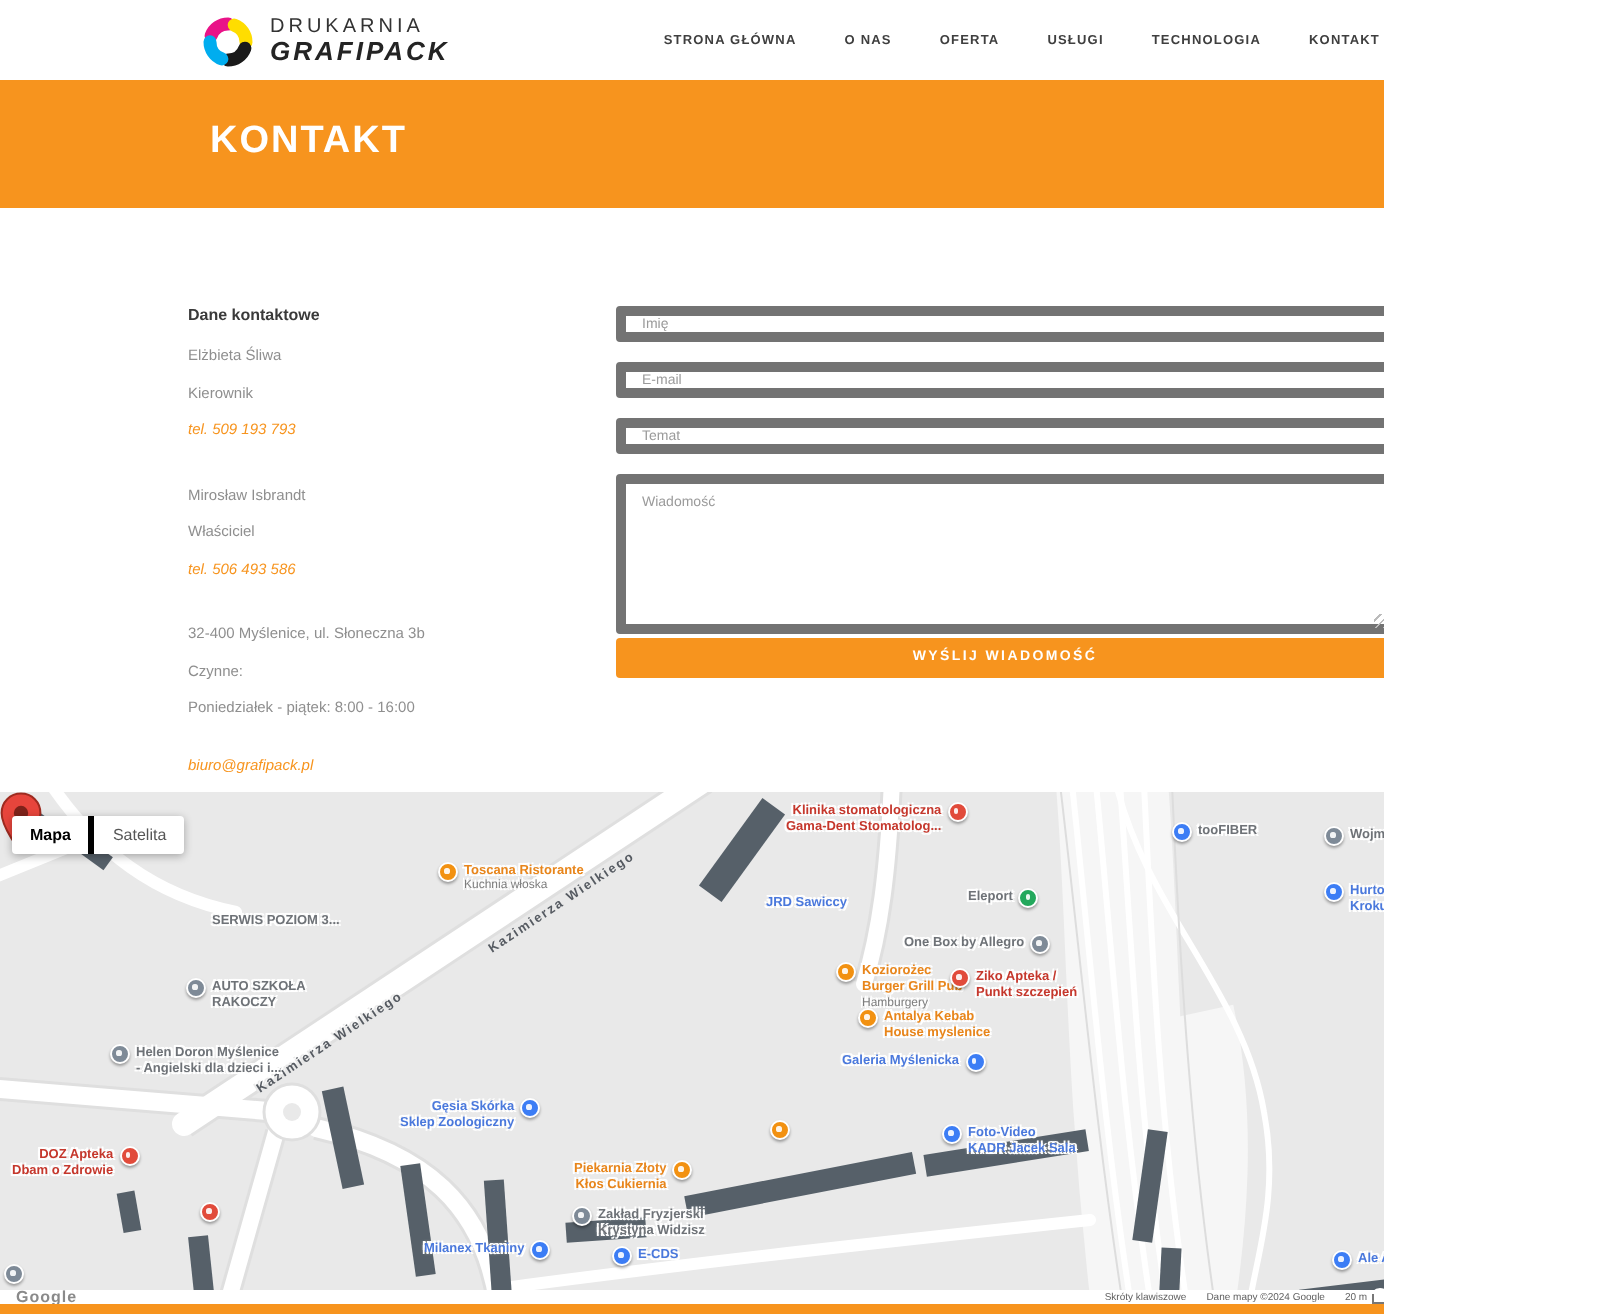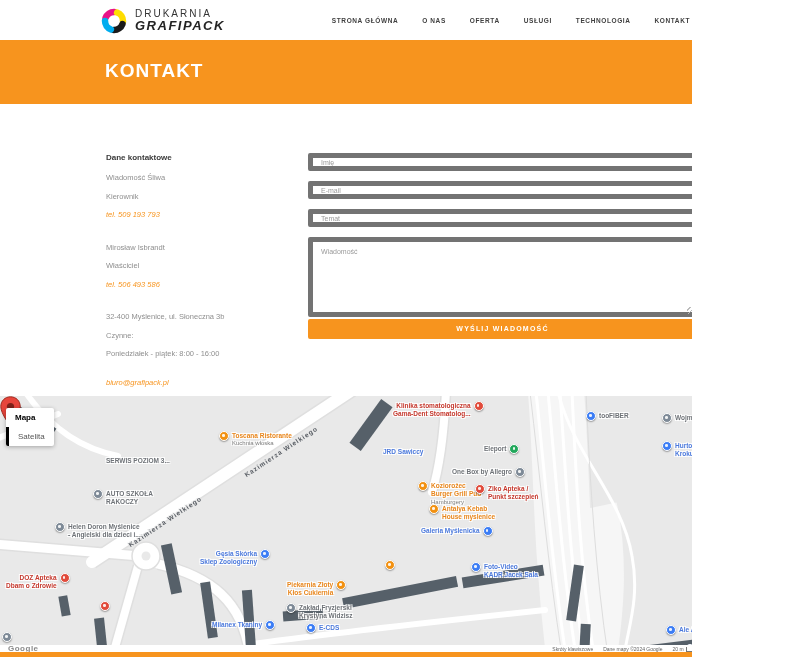--- a/index.html
+++ b/index.html
@@ -14,21 +14,21 @@
   .logo-l2{font-size:13px;font-weight:bold;font-style:italic;color:#242424;letter-spacing:1.5px;}
   .nav{position:absolute;right:110px;top:0;height:40px;display:flex;align-items:center;gap:24px;}
   .nav-item{font-size:6.5px;font-weight:bold;letter-spacing:.6px;color:#3f3f3f;cursor:pointer;white-space:nowrap;}
 
   
   .banner{position:absolute;top:40px;left:0;width:800px;height:64px;background:#F7941E;}
   .banner h1{position:absolute;left:105px;top:20px;margin:0;font-size:19px;color:#fff;
              font-weight:bold;letter-spacing:1px;}
 
   
-  .contact{position:absolute;left:106px;top:152px;width:195px;font-size:7.5px;color:#8f8f8f;}
+  .contact{position:absolute;left:94px;top:152px;width:195px;font-size:7.5px;color:#8f8f8f;}
   .contact .hd{font-size:8px;font-weight:bold;color:#3a3a3a;margin:0 0 10px 0;}
   .contact p{margin:0 0 8px 0;line-height:1.4;}
   .contact .phone, .contact .email{color:#F7941E;margin-bottom:8px;cursor:pointer;font-style:italic;}
   .gap-lg{height:14px;}
   .gap-md{height:10px;}
 
   
   .form{position:absolute;left:308px;top:153px;width:389px;}
   .form input, .form textarea{display:block;width:100%;box-sizing:border-box;
      border:5px solid #737373;border-radius:2px;background:#fff;
@@ -59,21 +59,21 @@
        border-radius:50%;background:rgba(255,255,255,.9);}
   .t-blue{color:#4A78DC;} .t-red{color:#C5372C;} .t-orange{color:#E8851A;} .t-gray{color:#6E7277;}
   .d-blue{background:#3C7DF5;} .d-red{background:#E14B3B;} .d-orange{background:#F29111;}
   .d-gray{background:#7E8A97;} .d-green{background:#23A85C;}
   .street{position:absolute;font-size:6.5px;font-weight:bold;color:#555a61;letter-spacing:1px;
        transform:rotate(-33.5deg);white-space:nowrap;
        text-shadow:1px 1px 0 #e9e9e9,-1px -1px 0 #e9e9e9,0 0 2px #e9e9e9;}
   .pin{position:absolute;left:390px;top:105px;width:21px;height:31px;cursor:pointer;}
 
   .map-btns{position:absolute;left:6px;top:12px;display:flex;background:#fff;border-radius:2px;
-       box-shadow:0 1px 4px rgba(0,0,0,.3);overflow:hidden;flex-direction:column;}
+       box-shadow:0 1px 4px rgba(0,0,0,.3);overflow:hidden;}
   .map-btn{padding:5px 9px;font-size:8px;color:#565656;cursor:pointer;white-space:nowrap;}
   .map-btn.active{font-weight:bold;color:#000;}
   .map-btn + .map-btn{border-left:3px solid #000000;}
 
   .zoomctl{position:absolute;right:5px;bottom:16px;width:19px;background:#fff;border-radius:2px;
        box-shadow:0 1px 4px rgba(0,0,0,.3);display:flex;flex-direction:column;align-items:center;}
   .zbtn{width:19px;height:19px;display:flex;align-items:center;justify-content:center;
        font-size:12px;color:#666;cursor:pointer;}
   .zdiv{width:13px;height:1px;background:#e6e6e6;}
 
@@ -115,21 +115,21 @@
       <span class="nav-item">KONTAKT</span>
     </div>
   </div>
 
   <div class="banner">
     <h1>KONTAKT</h1>
   </div>
 
   <div class="contact">
     <p class="hd">Dane kontaktowe</p>
-    <p>Wiadomość Śliwa</p>
+    <p>Elżbieta Śliwa</p>
     <p>Kierownik</p>
     <p class="phone">tel. 509 193 793</p>
     <div class="gap-lg"></div>
     <p>Mirosław Isbrandt</p>
     <p>Właściciel</p>
     <p class="phone">tel. 506 493 586</p>
     <div class="gap-lg"></div>
     <p>32-400 Myślenice, ul. Słoneczna 3b</p>
     <p>Czynne:</p>
     <p>Poniedziałek - piątek: 8:00 - 16:00</p>

